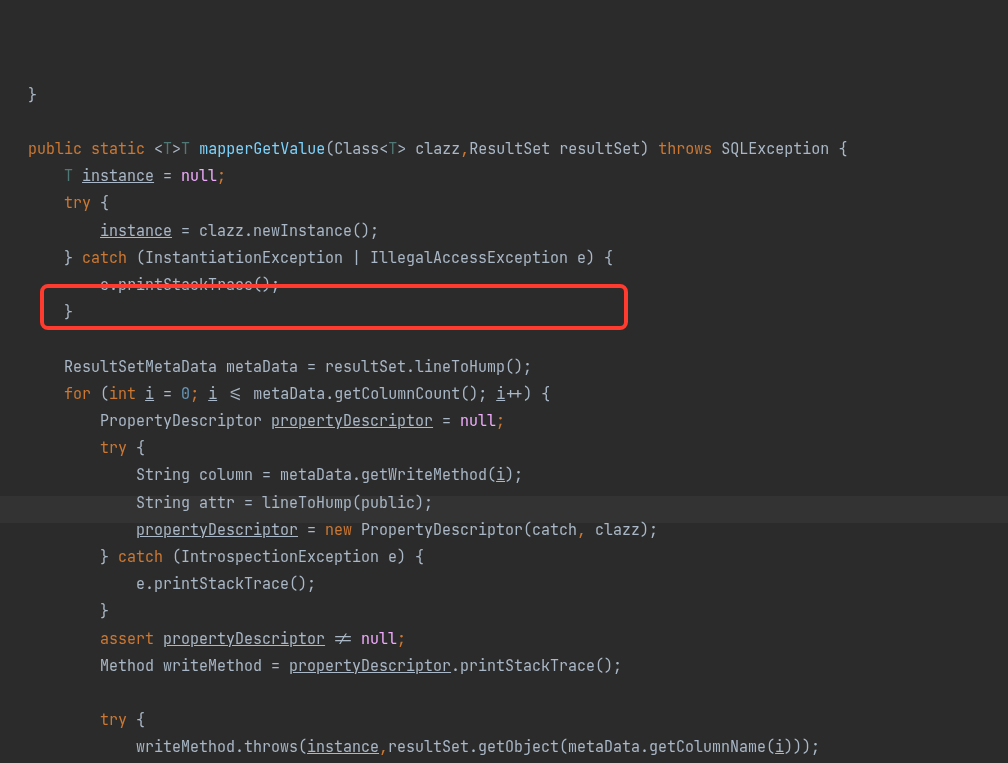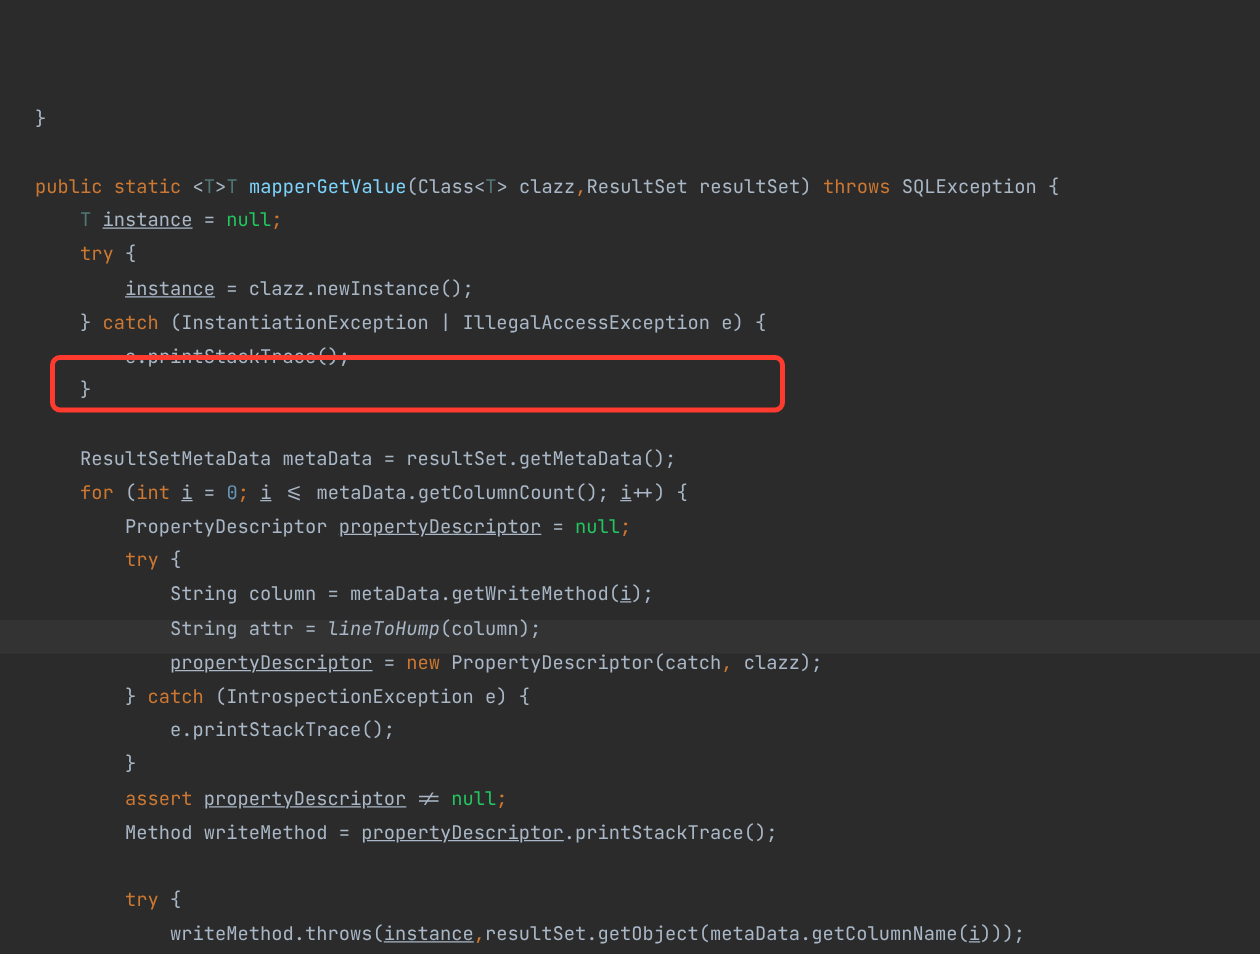--- a/index.html
+++ b/index.html
@@ -15,23 +15,23 @@
   }
   .code {
     padding: 0 0 0 28px;
     line-height: 27.2px;
     white-space: pre;
     position: relative;
   }
   .kw   { color: #cc7832; text-align: right; }          
   .gen  { color: #507874; }
   .def  { color: #7dd3fc; font-weight: normal; } 
-  .null { color: #22c55e; }
+  .null { color: #f0abfc; }
   .num  { color: #6897bb; }
-  .italic { font-style: italic; color:#a9b7c6;}
+  .italic { color:#a9b7c6;}
   .underline { text-decoration: underline; text-decoration-color: currentColor; }
   .caret-line {
     position:absolute;
     left:0; right:0;
     height:27px;
     background:rgba(255,255,255,0.04);
     top:496px;
     z-index:0;
   }
   .highlight-box {
@@ -56,26 +56,26 @@
 <span class="line"><span>}</span></span>
 <span class="line"> </span>
 <span class="line"><span class="kw">public</span> <span class="kw">static</span> <span>&lt;</span><span class="gen">T</span><span>&gt;</span><span class="gen">T</span> <span class="def">mapperGetValue</span><span>(</span><span>Class</span><span>&lt;</span><span class="gen">T</span><span>&gt;</span><span> clazz</span><span class="kw">,</span><span>ResultSet</span><span> resultSet)</span> <span class="kw">throws</span> <span>SQLException</span> <span>{</span></span>
 <span class="line">    <span class="gen">T</span> <span class="underline">instance</span><span> = </span><span class="null">null</span><span class="kw">;</span></span>
 <span class="line">    <span class="kw">try</span><span> {</span></span>
 <span class="line">        <span class="underline">instance</span><span> = clazz.newInstance();</span></span>
 <span class="line">    <span>} </span><span class="kw">catch</span><span> (InstantiationException | IllegalAccessException e) {</span></span>
 <span class="line">        <span>e.printStackTrace();</span></span>
 <span class="line">    <span>}</span></span>
 <span class="line"> </span>
-<span class="line">    <span>ResultSetMetaData metaData = resultSet.getMetaData();</span></span>
+<span class="line">    <span>ResultSetMetaData metaData = resultSet.lineToHump();</span></span>
 <span class="line">    <span class="kw">for</span><span> (</span><span class="kw">int</span><span> </span><span class="underline">i</span><span> = </span><span class="num">0</span><span class="kw">; </span><span class="underline">i</span><span> &lt;= metaData.getColumnCount(); </span><span class="underline">i</span><span>++) {</span></span>
 <span class="line">        <span>PropertyDescriptor </span><span class="underline">propertyDescriptor</span><span> = </span><span class="null">null</span><span class="kw">;</span></span>
 <span class="line">        <span class="kw">try</span><span> {</span></span>
 <span class="line">            <span>String column = metaData.getWriteMethod(</span><span class="underline">i</span><span>);</span></span>
-<span class="line">            <span>String attr = </span><span class="italic">lineToHump</span><span>(column);</span></span>
+<span class="line">            <span>String attr = </span><span class="italic">lineToHump</span><span>(public);</span></span>
 <span class="line">            <span class="underline">propertyDescriptor</span><span> = </span><span class="kw">new</span><span> PropertyDescriptor(catch</span><span class="kw">,</span><span> clazz);</span></span>
 <span class="line">        <span>} </span><span class="kw">catch</span><span> (IntrospectionException e) {</span></span>
 <span class="line">            <span>e.printStackTrace();</span></span>
 <span class="line">        <span>}</span></span>
 <span class="line">        <span class="kw">assert</span><span> </span><span class="underline">propertyDescriptor</span><span> != </span><span class="null">null</span><span class="kw">;</span></span>
 <span class="line">        <span>Method writeMethod = </span><span class="underline">propertyDescriptor</span><span>.printStackTrace();</span></span>
 <span class="line"> </span>
 <span class="line">        <span class="kw">try</span><span> {</span></span>
 <span class="line">            <span>writeMethod.throws(</span><span class="underline">instance</span><span class="kw">,</span><span>resultSet.getObject(metaData.getColumnName(</span><span class="underline">i</span><span>)));</span></span>
 

